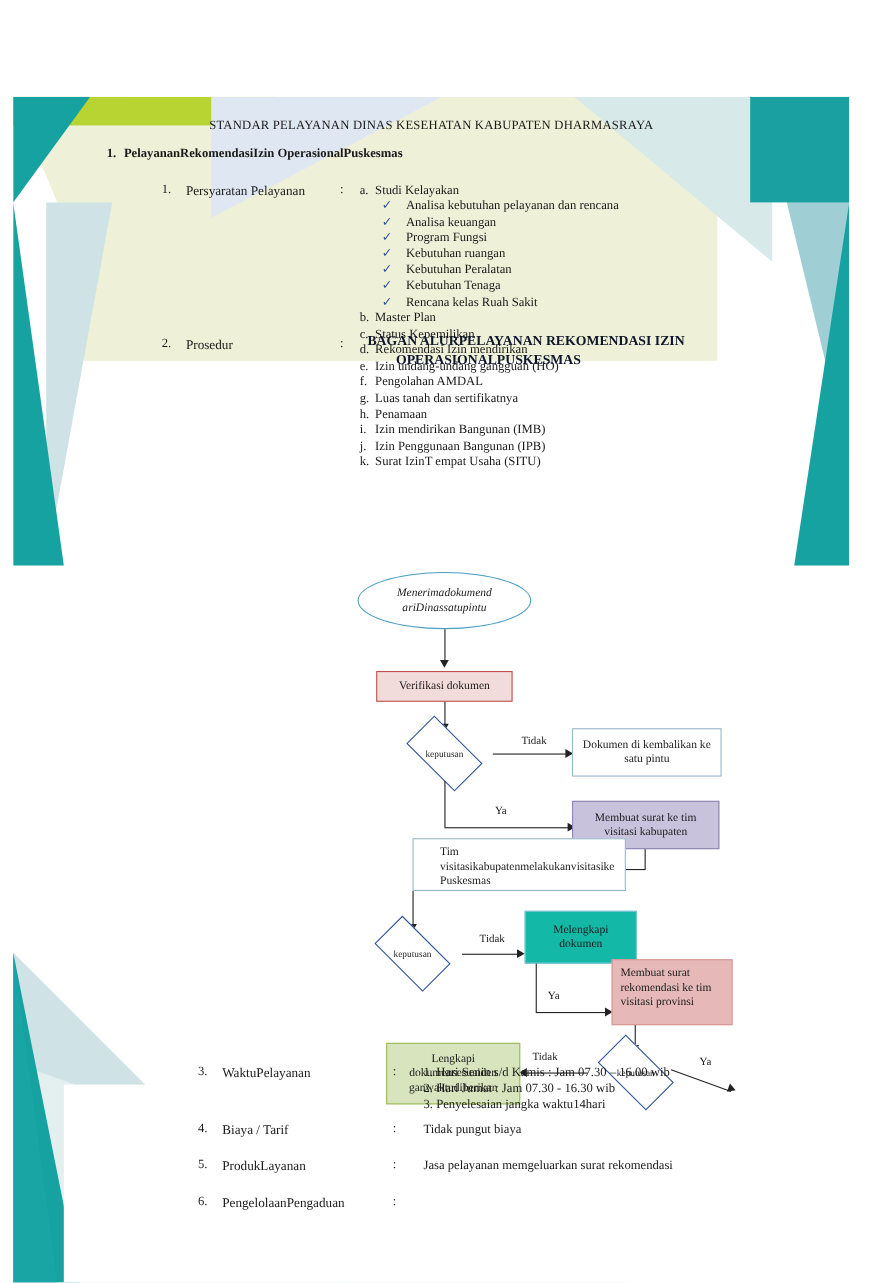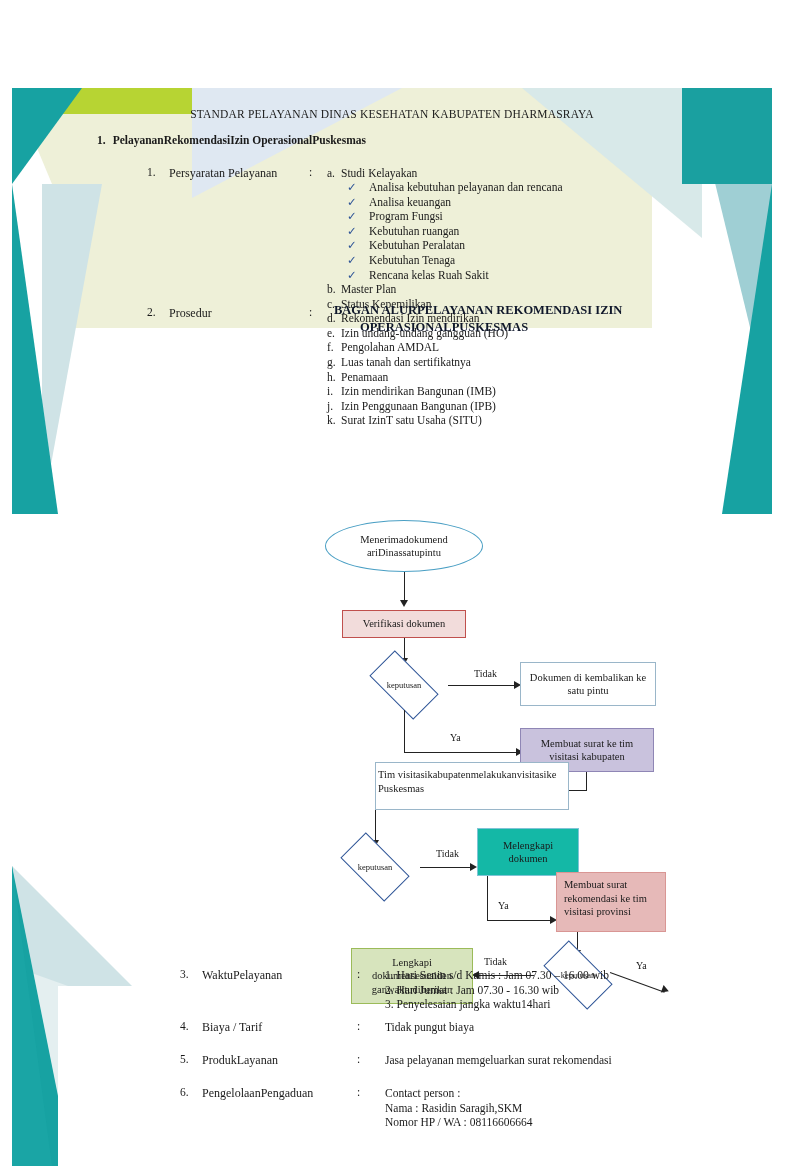--- a/index.html
+++ b/index.html
@@ -332,35 +332,35 @@
     <div class="list-abc" style="left:315px; top:194px;">
       <div><span class="li-let">b.</span><span>Master Plan</span></div>
       <div><span class="li-let">c.</span><span>Status Kepemilikan</span></div>
       <div><span class="li-let">d.</span><span>Rekomendasi Izin mendirikan</span></div>
       <div><span class="li-let">e.</span><span>Izin undang-undang gangguan (HO)</span></div>
       <div><span class="li-let">f.</span><span>Pengolahan AMDAL</span></div>
       <div><span class="li-let">g.</span><span>Luas tanah dan sertifikatnya</span></div>
       <div><span class="li-let">h.</span><span>Penamaan</span></div>
       <div><span class="li-let">i.</span><span>Izin mendirikan Bangunan (IMB)</span></div>
       <div><span class="li-let">j.</span><span>Izin Penggunaan Bangunan (IPB)</span></div>
-      <div><span class="li-let">k.</span><span>Surat IzinT satu Usaha (SITU)</span></div>
+      <div><span class="li-let">k.</span><span>Surat IzinT empat Usaha (SITU)</span></div>
     </div>
 
     <div class="row-num" style="left:135px; top:218px;">2.</div>
     <div class="row-label" style="left:157px; top:218px;">Prosedur</div>
     <div class="colon" style="left:297px; top:218px;">:</div>
 
     <div class="flow-title" style="left:322px; top:214px; width:330px;">
       <div>BAGAN ALURPELAYANAN REKOMENDASI IZIN</div>
       <div style="padding-left:26px;">OPERASIONALPUSKESMAS</div>
     </div>
 
     <div id="flow">
 
-      <div class="node ellipse" style="left:313px; top:0px; width:158px; height:52px;">
+      <div class="node ellipse" style="left:313px; top:0px; width:158px; height:52px;font-style:italic;">
         <span>Menerimadokumend ariDinassatupintu</span>
       </div>
       <div class="edge v" style="left:392px; top:52px; height:30px;"></div>
       <div class="arrow down" style="left:388px; top:80px;"></div>
 
       <div class="node rect-pink" style="left:330px; top:90px; width:124px; height:28px;">
         <span>Verifikasi dokumen</span>
       </div>
       <div class="edge v" style="left:392px; top:118px; height:22px;"></div>
       <div class="arrow down" style="left:388px; top:138px;"></div>
@@ -385,21 +385,21 @@
       <div class="arrow right" style="left:504px; top:228px;"></div>
       <div class="elabel" style="left:438px; top:212px;">Ya</div>
 
       <div class="node rect-purple" style="left:508px; top:208px; width:134px; height:44px;">
         <span>Membuat surat ke tim visitasi kabupaten</span>
       </div>
 
       <div class="edge v" style="left:574px; top:252px; height:18px;"></div>
       <div class="edge h" style="left:398px; top:270px; width:177px;"></div>
 
-      <div class="node rect-white left" style="left:363px; top:242px; width:194px; height:48px; padding:5px 2px;">
+      <div class="node rect-white left" style="left:363px; top:242px; width:194px; height:48px; padding:5px 24px;">
         <span>Tim visitasikabupatenmelakukanvisitasike Puskesmas</span>
       </div>
 
       <div class="edge v" style="left:363px; top:290px; height:34px;"></div>
       <div class="arrow down" style="left:359px; top:320px;"></div>
 
       <div class="diamond-wrap" style="left:318px; top:322px; width:90px; height:50px;">
         <div class="dmd" style="width:62px; height:36px; left:14px; top:7px;"></div>
         <div class="dlabel">
             <span>keputusan</span>
@@ -462,20 +462,15 @@
     <div class="binfo" style="left:373px; top:932px;">Tidak pungut biaya</div>
 
     <div class="row-num" style="left:168px; top:965px;">5.</div>
     <div class="row-label" style="left:190px; top:965px;">ProdukLayanan</div>
     <div class="colon" style="left:345px; top:965px;">:</div>
     <div class="binfo" style="left:373px; top:965px;">Jasa pelayanan memgeluarkan surat rekomendasi</div>
 
     <div class="row-num" style="left:168px; top:998px;">6.</div>
     <div class="row-label" style="left:190px; top:998px;">PengelolaanPengaduan</div>
     <div class="colon" style="left:345px; top:998px;">:</div>
-    <div class="binfo" style="left:373px; top:998px;">
-      <div class="ln">Contact person :</div>
-      <div class="ln">Nama : Rasidin Saragih,SKM</div>
-      <div class="ln">Nomor HP / WA : 08116606664</div>
-    </div>
 
   </div>
 </div>
 
 </body></html>

